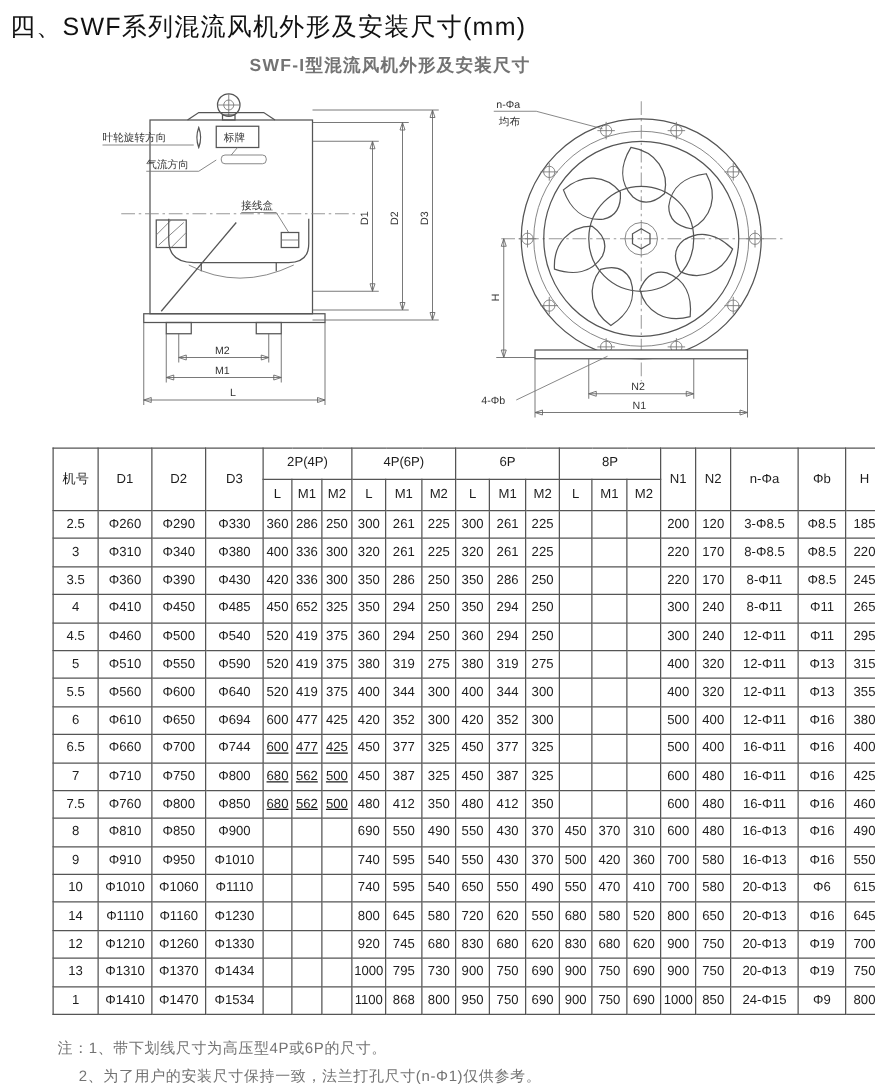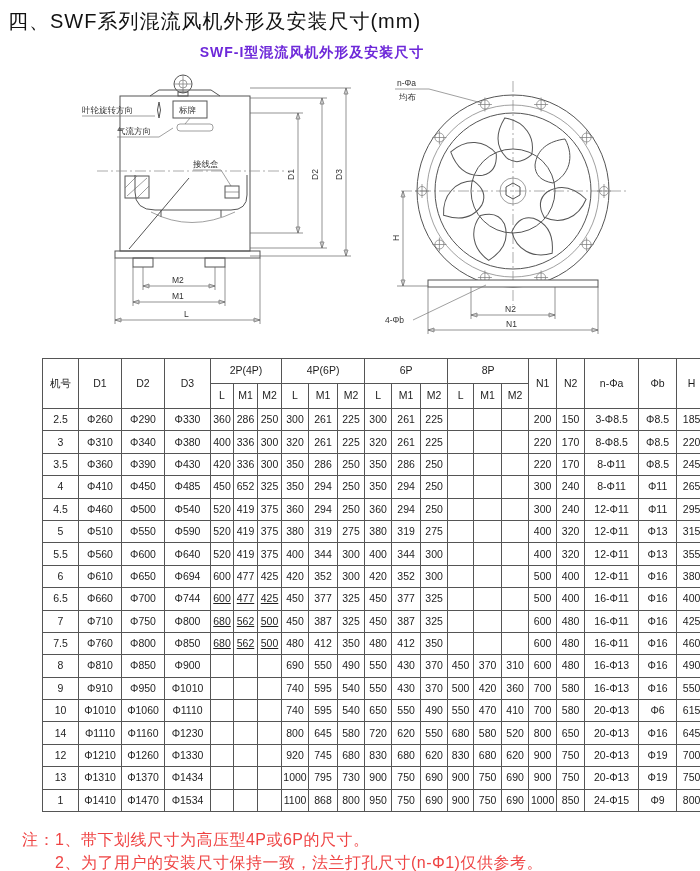--- a/index.html
+++ b/index.html
@@ -4,21 +4,21 @@
 <style>
   html,body{margin:0;padding:0;}
   body{
     width:700px;height:871px;background:#ffffff;position:relative;
     font-family:"Liberation Sans","DejaVu Sans",sans-serif;color:#222;
     overflow:hidden;
   }
   .abs{position:absolute;}
   
   .page-title{left:8px;top:8px;font-size:20px;font-weight:400;letter-spacing:1px;color:#111;}
-  .sub-title{left:0;top:44px;width:624px;text-align:center;font-size:14px;font-weight:600;color:#6d28d9;letter-spacing:1px;}
+  .sub-title{left:0;top:44px;width:624px;text-align:center;font-size:14px;font-weight:600;color:#737373;letter-spacing:1px;}
   
   .drawing{position:absolute;}
   .drawing svg{display:block;}
   .dline{stroke:#555;stroke-width:1;fill:none;}
   .thin{stroke:#777;stroke-width:.7;fill:none;}
   .cl{stroke:#888;stroke-width:.7;fill:none;stroke-dasharray:11 3 2 3;}
   .dim{stroke:#666;stroke-width:.7;fill:none;}
   text.lab{font-size:8.5px;fill:#333;font-family:"Liberation Sans","DejaVu Sans",sans-serif;}
   text.dimlab{font-size:8.5px;fill:#333;font-family:"Liberation Sans","DejaVu Sans",sans-serif;}
   
@@ -26,23 +26,23 @@
   .spec-table th,.spec-table td{
     border:1px solid #555;text-align:center;vertical-align:middle;
     font-size:10.5px;font-weight:400;color:#1d1d1d;padding:0;line-height:1.05;
     overflow:hidden;white-space:nowrap;
   }
   .spec-table thead th{height:24px;}
   .spec-table td{height:21.4px;}
   .usub{}
   td.u{text-decoration:underline;}
   
-  .note{font-size:16px;color:#ef4444;letter-spacing:.5px;}
+  .note{font-size:12px;color:#737373;letter-spacing:.5px;margin-left:24px;}
   .note1{left:22px;top:830px;}
-  .note2{left:55px;top:853px;text-align:right;}
+  .note2{left:39px;top:853px;text-align:right;}
 </style>
 </head>
 <body>
 
 <div class="abs page-title">四、SWF系列混流风机外形及安装尺寸(mm)</div>
 <div class="abs sub-title">SWF-I型混流风机外形及安装尺寸</div>
 
 <div class="drawing" style="left:55px;top:68px;width:325px;height:268px;">
 <svg width="325" height="268" viewBox="0 0 325 268">
 
@@ -331,21 +331,21 @@
         <td>300</td>
         <td>261</td>
         <td>225</td>
         <td>300</td>
         <td>261</td>
         <td>225</td>
         <td></td>
         <td></td>
         <td></td>
         <td>200</td>
-        <td>150</td>
+        <td>120</td>
         <td>3-Φ8.5</td>
         <td>Φ8.5</td>
         <td>185</td>
       </tr>
       <tr>
         <td>3</td>
         <td>Φ310</td>
         <td>Φ340</td>
         <td>Φ380</td>
         <td>400</td>

